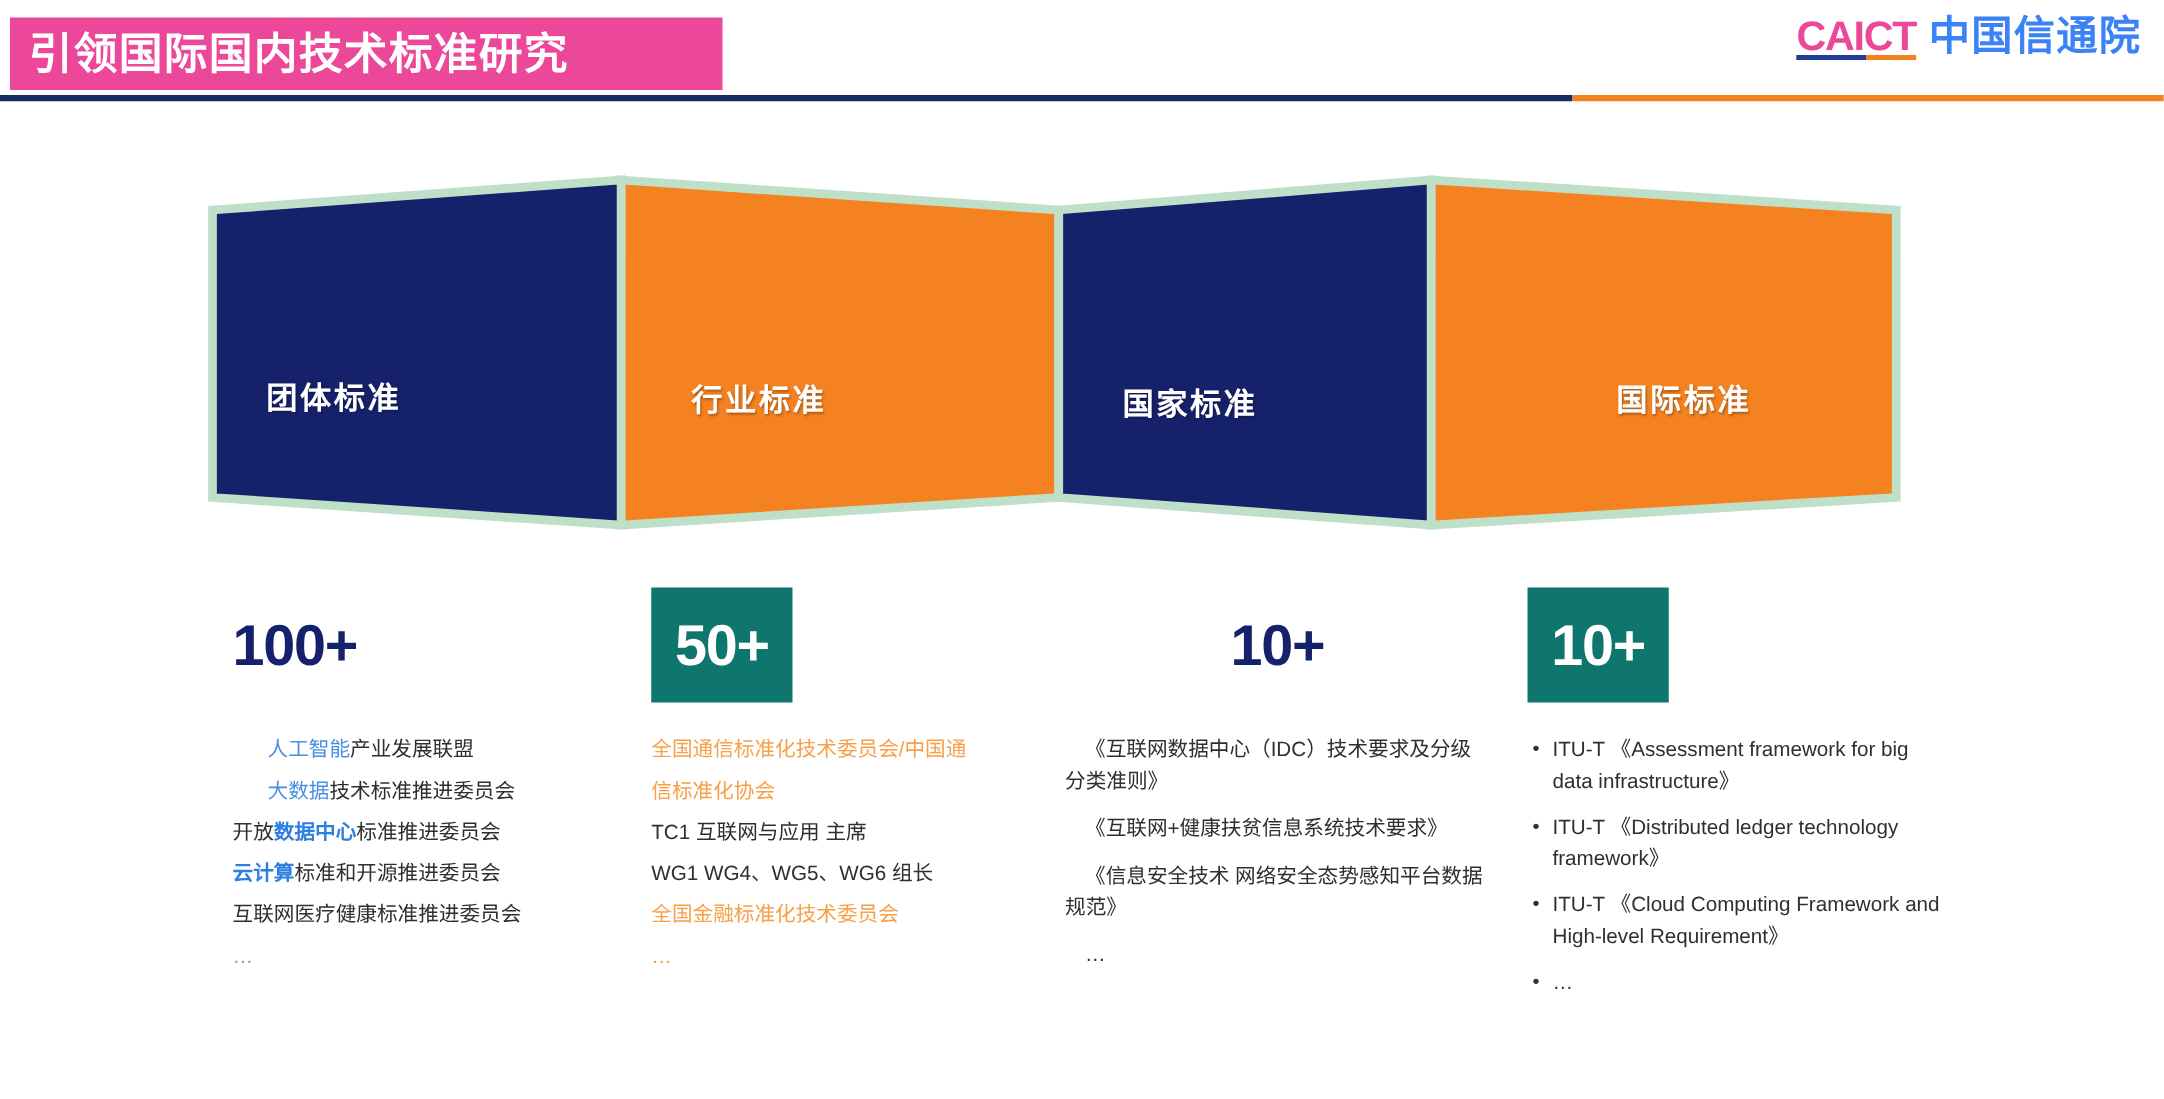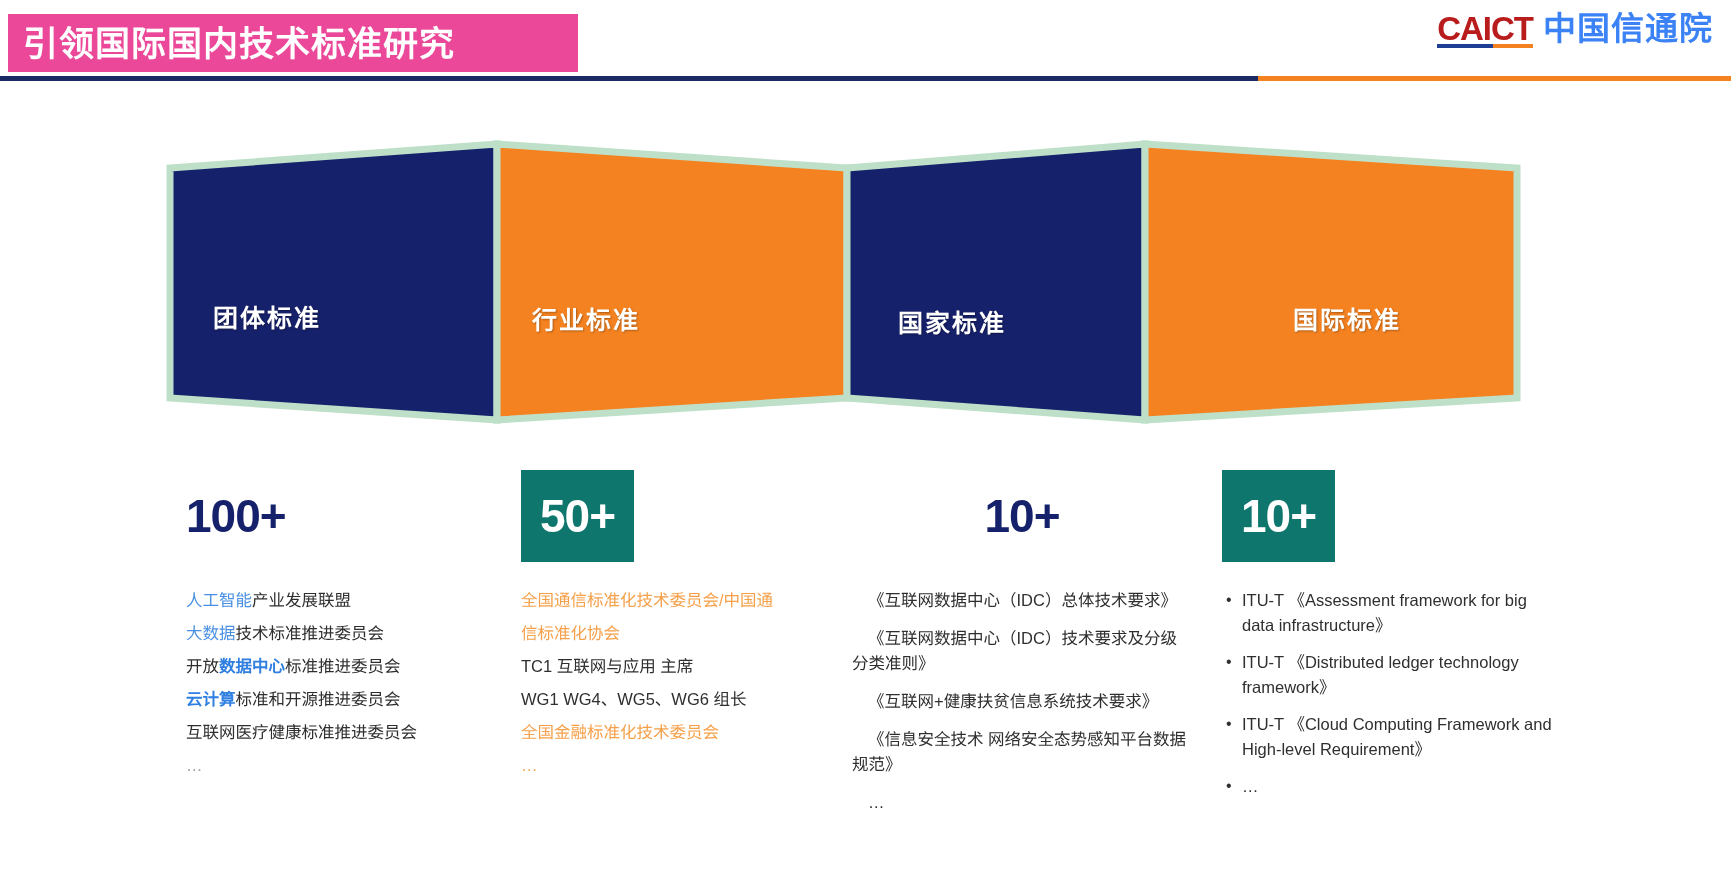--- a/index.html
+++ b/index.html
@@ -69,21 +69,21 @@
     top: 10px;
     height: 48px;
     display: flex;
     align-items: flex-start;
     gap: 10px;
   }
   .logo-caict {
     position: relative;
     font-size: 33px;
     font-weight: bold;
-    color: #b91c1c;
+    color: #ec4899;
     letter-spacing: -1px;
     line-height: 38px;
     font-family: "Liberation Sans", sans-serif;
   }
   .logo-caict::after {
     content: "";
     position: absolute;
     left: 0;
     bottom: 0px;
     width: 100%;
@@ -110,21 +110,21 @@
   .panel-label {
     position: absolute;
     color: #ffffff;
     font-size: 25px;
     font-weight: bold;
     letter-spacing: 2px;
     text-shadow: 1px 1px 2px rgba(0,0,0,0.30);
     white-space: nowrap;
   }
   .pl1 { left: 213px;  top: 170px; }
-  .pl2 { left: 532px;  top: 172px; text-align: center; }
+  .pl2 { left: 553px;  top: 172px; text-align: center; }
   .pl3 { left: 898px;  top: 175px; }
   .pl4 { left: 1293px; top: 172px; }
 
   
   .columns {
     position: absolute;
     left: 0;
     top: 470px;
     width: 1434px;
     height: 400px;
@@ -169,21 +169,21 @@
   }
 
   
   .txtlist {
     margin-top: 22px;
     font-size: 16.5px;
     line-height: 33px;
     color: #2f2f2f;
   }
   .txtlist .ln { white-space: nowrap; }
-  .hl-blue        { color: #4a90e2; }
+  .hl-blue        { color: #4a90e2; margin-left: 28px; }
   .hl-blue-strong { color: #2f7fe0; font-weight: bold; }
   .orange-line    { color: #f6a04a; }
   .ellipsis-grey  { color: #9a9a9a; }
   .ellipsis-orange{ color: #f6a04a; }
 
   .doclist {
     margin-top: 26px;
     font-size: 16.5px;
     line-height: 25px;
     color: #2f2f2f;
@@ -269,21 +269,20 @@
         <div class="ln"><span>TC1 互联网与应用  主席</span></div>
         <div class="ln"><span>WG1 WG4、WG5、WG6 组长</span></div>
         <div class="ln"><span class="orange-line">全国金融标准化技术委员会</span></div>
         <div class="ln"><span class="ellipsis-orange">…</span></div>
       </div>
   </div>
 
   <div class="col col-3">
     <div class="bignum-plain center">10+</div>
     <div class="doclist" id="list-col3">
-        <div class="item">《互联网数据中心（IDC）总体技术要求》</div>
         <div class="item">《互联网数据中心（IDC）技术要求及分级分类准则》</div>
         <div class="item">《互联网+健康扶贫信息系统技术要求》</div>
         <div class="item">《信息安全技术 网络安全态势感知平台数据规范》</div>
         <div class="tail">…</div>
       </div>
   </div>
 
   <div class="col col-4">
     <div class="bignum-box">
       <span>10+</span>

